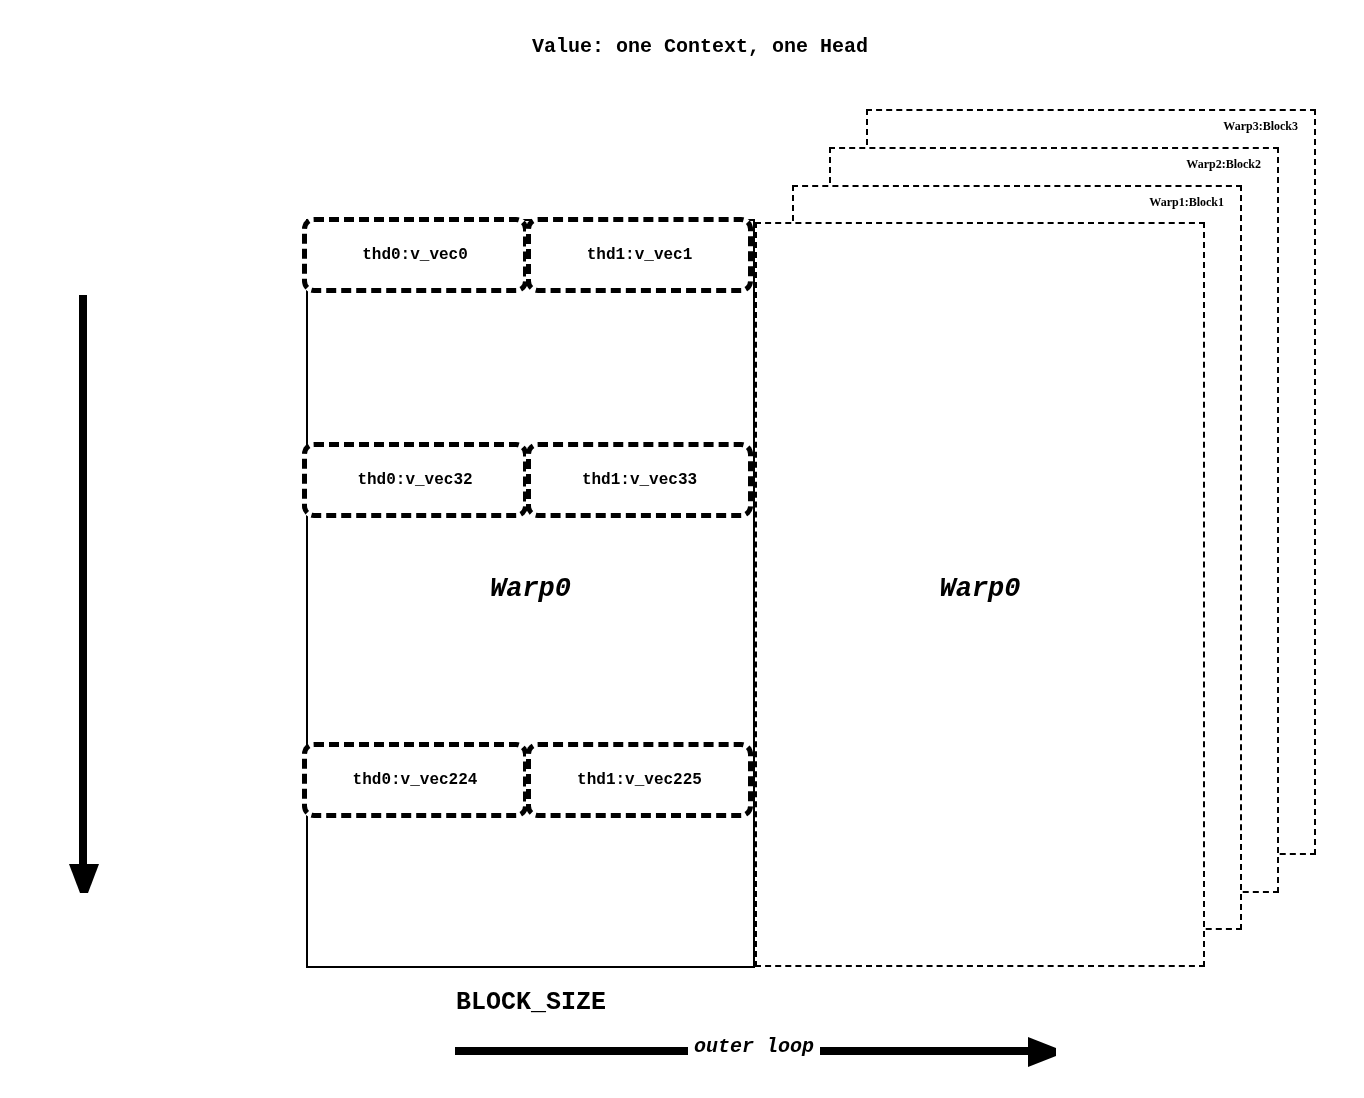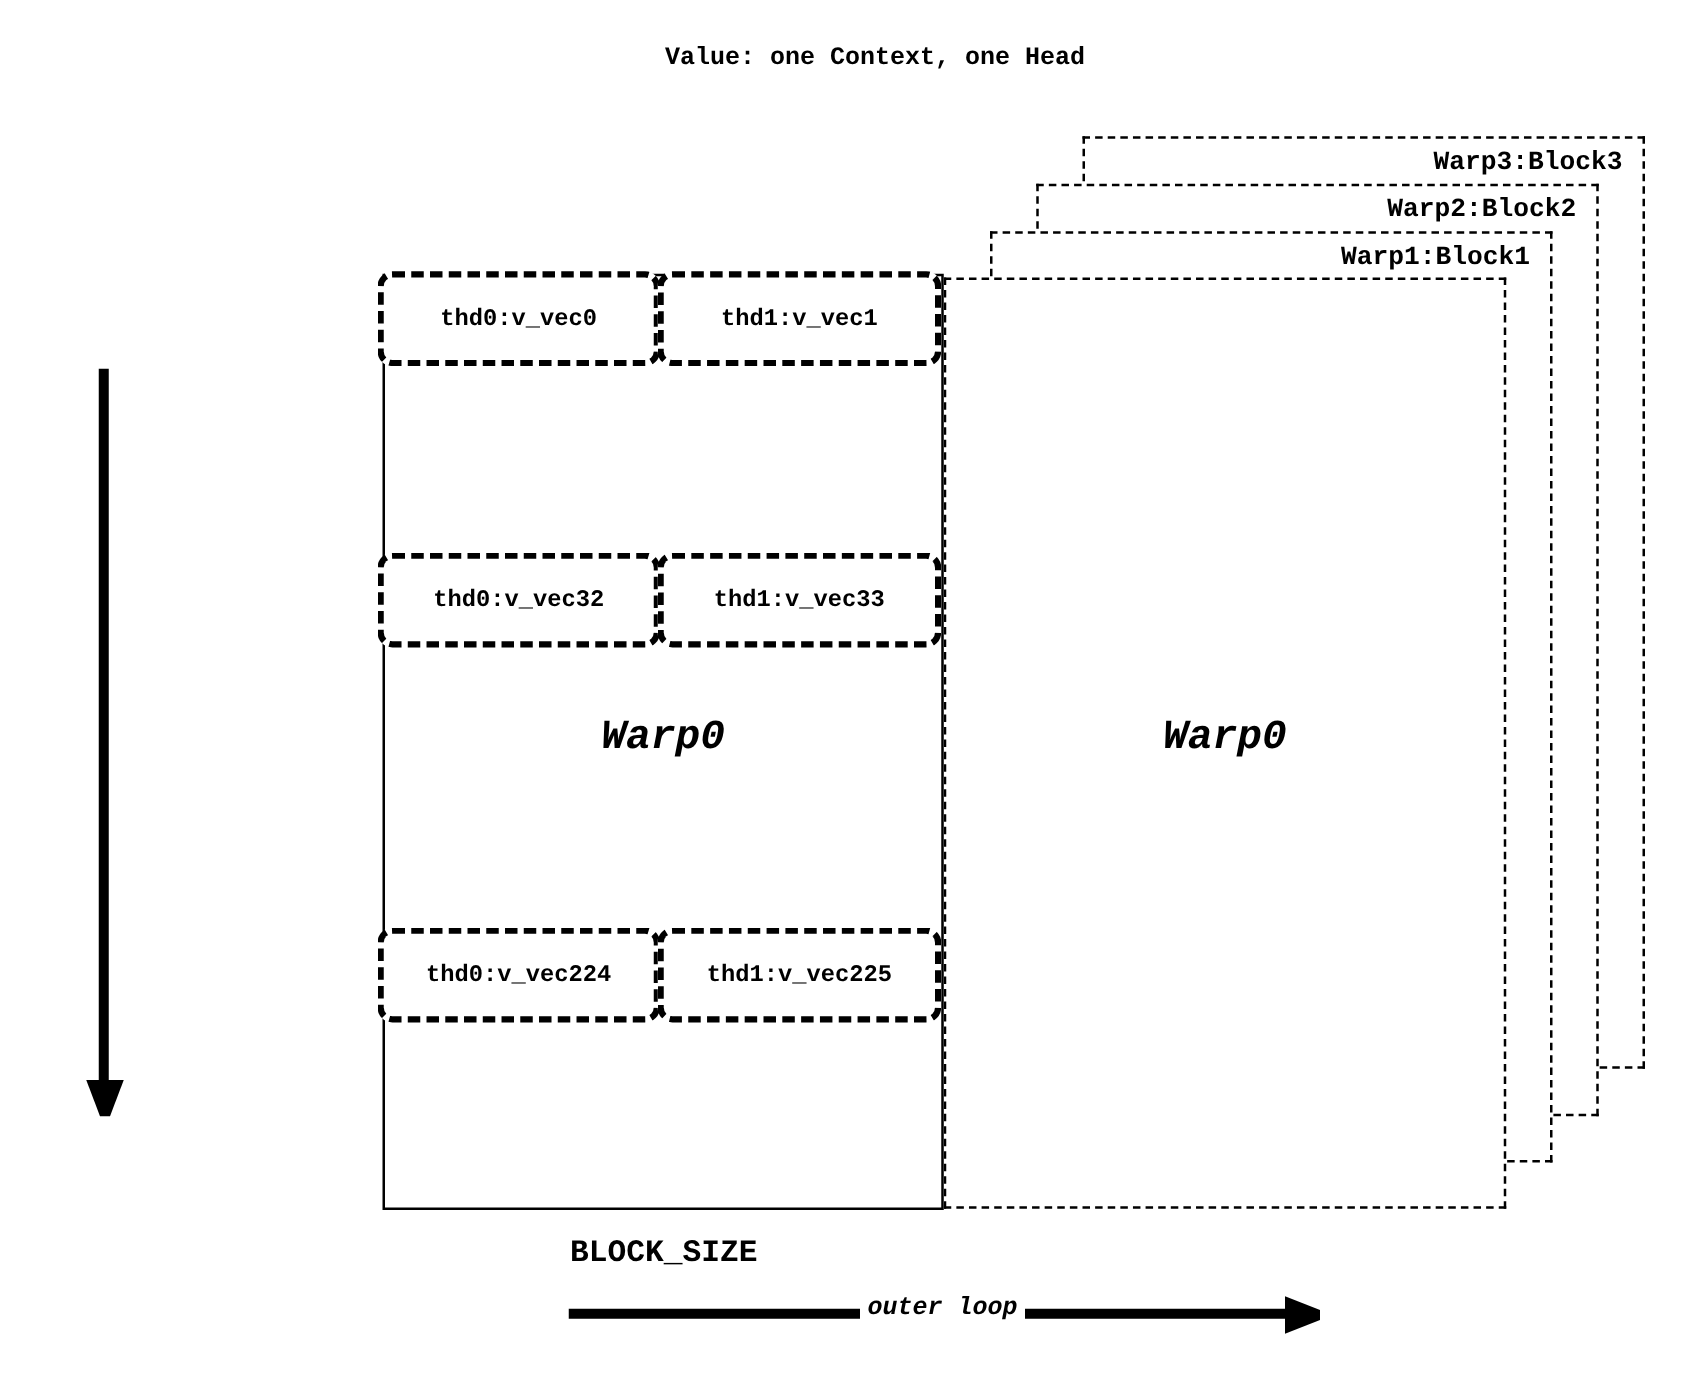--- a/index.html
+++ b/index.html
@@ -22,44 +22,44 @@
   .stack-box {
     position: absolute; width: 450px; background: #ffffff;
     border: 2px dashed #000000;
   }
   #block3 { left: 866px; top: 109px; height: 746px; }
   #block2 { left: 829px; top: 147px; height: 746px; }
   #block1 { left: 792px; top: 185px; height: 745px; }
   #block4 { left: 755px; top: 222px; height: 745px; }
   .stack-label {
     position: absolute; top: 4px; right: 12px;
-    font-size: 21px; font-weight: bold; white-space: nowrap;
+    font-size: 12px; font-weight: bold; white-space: nowrap; font-family: Liberation Serif, serif;
   }
 
   
   #main-box {
     position: absolute; left: 306px; top: 219px; width: 449px; height: 749px;
     background: #ffffff; border: 2px solid #000000;
   }
 
   
   .center-label {
     position: absolute; left: 0; right: 0; text-align: center;
-    font-size: 33px; font-weight: bold; font-style: italic; line-height: 43px;
+    font-size: 27px; font-weight: bold; font-style: italic; line-height: 43px;
     white-space: nowrap;
   }
   #block4 .center-label { top: 336px; }
   #main-box .center-label { top: 339px; }
 
   
   .vcell {
     position: absolute; height: 76px;
     border: 5px dashed #000000; border-radius: 12px; background: #ffffff;
     display: flex; align-items: center; justify-content: center;
-    font-size: 19px; font-weight: bold; white-space: nowrap;
+    font-size: 16px; font-weight: bold; white-space: nowrap;
   }
   #c11 { left: 302px; top: 217px; width: 226px; }
   #c12 { left: 526px; top: 217px; width: 227px; }
   #c21 { left: 302px; top: 442px; width: 226px; }
   #c22 { left: 526px; top: 442px; width: 227px; }
   #c31 { left: 302px; top: 742px; width: 226px; }
   #c32 { left: 526px; top: 742px; width: 227px; }
 
   
   #inner-arrow-line {

